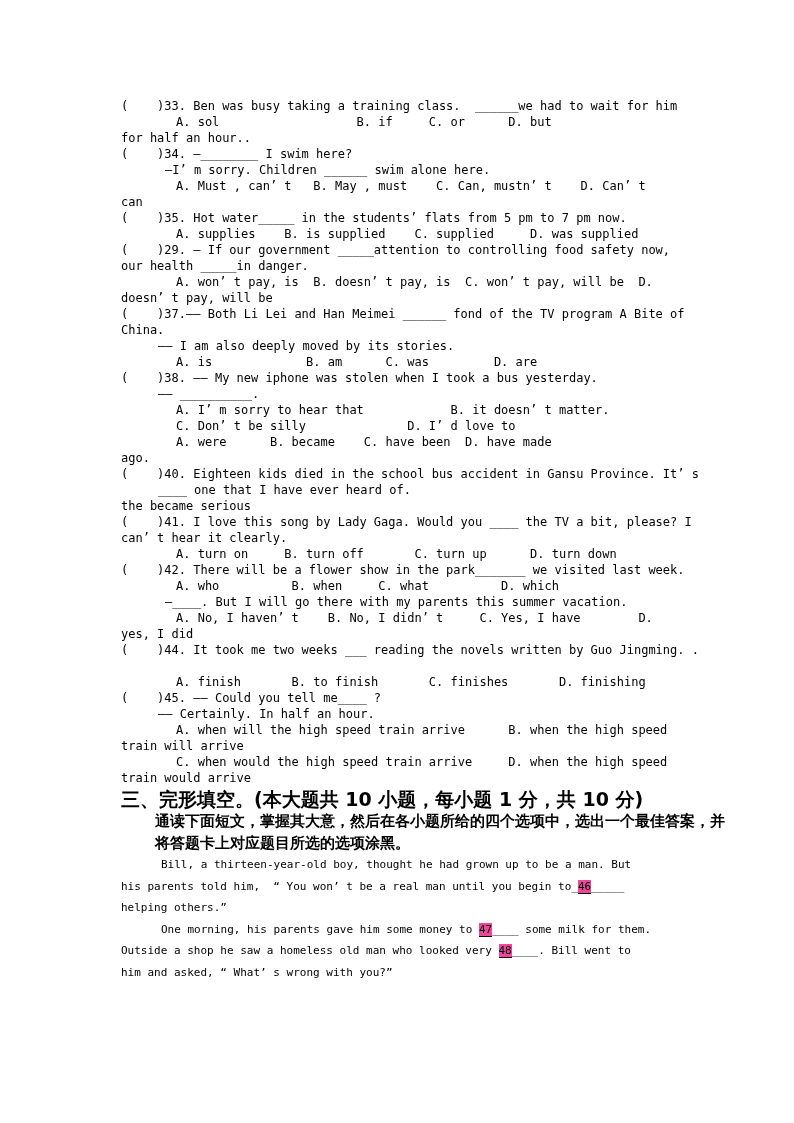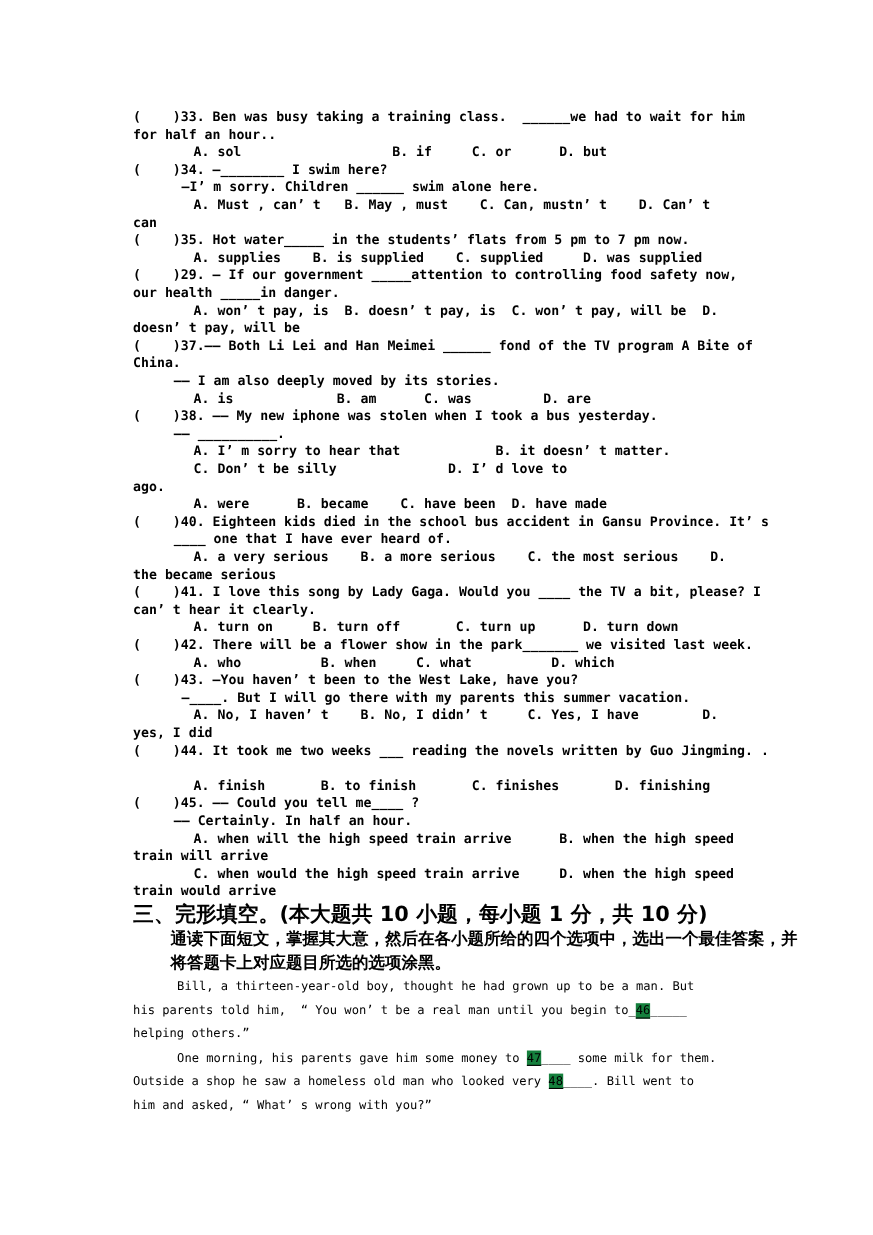--- a/index.html
+++ b/index.html
@@ -14,21 +14,20 @@
     box-sizing: border-box;
     width: 794px; height: 1123px;
     padding: 98px 100px 0 121px;
   }
   .mcq { font-size: 12px; }
   .ln {
     white-space: pre;
     line-height: 16px;
     min-height: 16px;
     font-size: 12px;
-    font-weight: bold;
   }
   .ia { padding-left: 37px; }   
   .ib { padding-left: 44px; }   
   .ic { padding-left: 55px; }   
   .zh-head {
     font-family: "DejaVu Sans", "Liberation Sans", sans-serif;
     font-weight: bold;
     font-size: 19px;
     line-height: 22px;
     white-space: pre;
@@ -43,63 +42,61 @@
     padding-left: 34px;
   }
   .pln {
     white-space: pre;
     font-size: 11px;
     line-height: 21.5px;
     min-height: 21.5px;
   }
   .pind { padding-left: 40px; } 
   .hl {
-    background: #15803d;
+    background: #ec4899;
     border-bottom: 1px solid #000000;
   }
 </style>
 </head>
 <body>
 
 <div class="page">
 
   <div class="mcq">
     <div class="ln">(    )33. Ben was busy taking a training class.  ______we had to wait for him</div>
+    <div class="ln ic">A. sol                   B. if     C. or      D. but</div>
     <div class="ln">for half an hour..</div>
-    <div class="ln ic">A. sol                   B. if     C. or      D. but</div>
     <div class="ln">(    )34. —________ I swim here?</div>
     <div class="ln ib">—I’ m sorry. Children ______ swim alone here.</div>
     <div class="ln ic">A. Must , can’ t   B. May , must    C. Can, mustn’ t    D. Can’ t</div>
     <div class="ln">can</div>
     <div class="ln">(    )35. Hot water_____ in the students’ flats from 5 pm to 7 pm now.</div>
     <div class="ln ic">A. supplies    B. is supplied    C. supplied     D. was supplied</div>
     <div class="ln">(    )29. — If our government _____attention to controlling food safety now,</div>
     <div class="ln">our health _____in danger.</div>
     <div class="ln ic">A. won’ t pay, is  B. doesn’ t pay, is  C. won’ t pay, will be  D.</div>
     <div class="ln">doesn’ t pay, will be</div>
     <div class="ln">(    )37.—— Both Li Lei and Han Meimei ______ fond of the TV program A Bite of</div>
     <div class="ln">China.</div>
     <div class="ln ia">—— I am also deeply moved by its stories.</div>
     <div class="ln ic">A. is             B. am      C. was         D. are</div>
     <div class="ln">(    )38. —— My new iphone was stolen when I took a bus yesterday.</div>
     <div class="ln ia">—— __________.</div>
     <div class="ln ic">A. I’ m sorry to hear that            B. it doesn’ t matter.</div>
     <div class="ln ic">C. Don’ t be silly              D. I’ d love to</div>
+    <div class="ln ic">A. were      B. became    C. have been  D. have made</div>
     <div class="ln">ago.</div>
-    <div class="ln ic">A. were      B. became    C. have been  D. have made</div>
     <div class="ln">(    )40. Eighteen kids died in the school bus accident in Gansu Province. It’ s</div>
     <div class="ln ia">____ one that I have ever heard of.</div>
-    <div class="ln ic">A. a very serious    B. a more serious    C. the most serious    D.</div>
     <div class="ln">the became serious</div>
     <div class="ln">(    )41. I love this song by Lady Gaga. Would you ____ the TV a bit, please? I</div>
     <div class="ln">can’ t hear it clearly.</div>
     <div class="ln ic">A. turn on     B. turn off       C. turn up      D. turn down</div>
     <div class="ln">(    )42. There will be a flower show in the park_______ we visited last week.</div>
     <div class="ln ic">A. who          B. when     C. what          D. which</div>
-    <div class="ln">(    )43. —You haven’ t been to the West Lake, have you?</div>
     <div class="ln ib">—____. But I will go there with my parents this summer vacation.</div>
     <div class="ln ic">A. No, I haven’ t    B. No, I didn’ t     C. Yes, I have        D.</div>
     <div class="ln">yes, I did</div>
     <div class="ln">(    )44. It took me two weeks ___ reading the novels written by Guo Jingming. .</div>
     <div class="ln"></div>
     <div class="ln ic">A. finish       B. to finish       C. finishes       D. finishing</div>
     <div class="ln">(    )45. —— Could you tell me____ ?</div>
     <div class="ln ia">—— Certainly. In half an hour.</div>
     <div class="ln ic">A. when will the high speed train arrive      B. when the high speed</div>
     <div class="ln">train will arrive</div>

